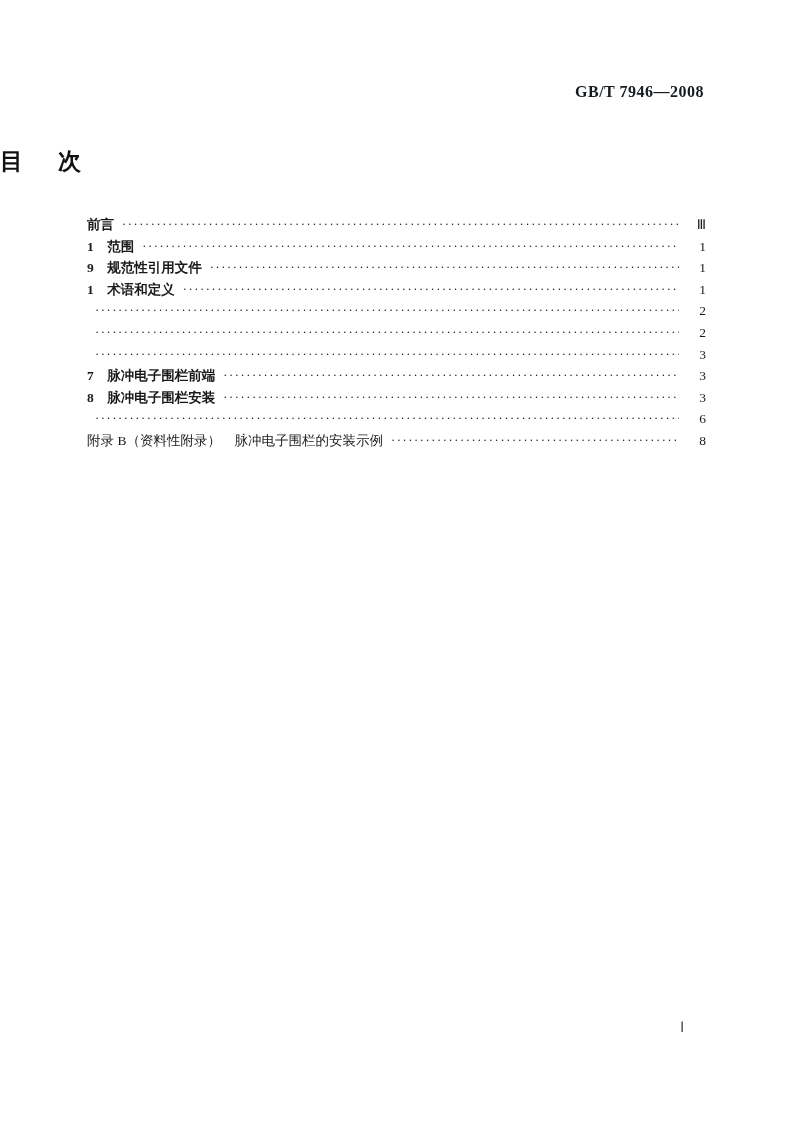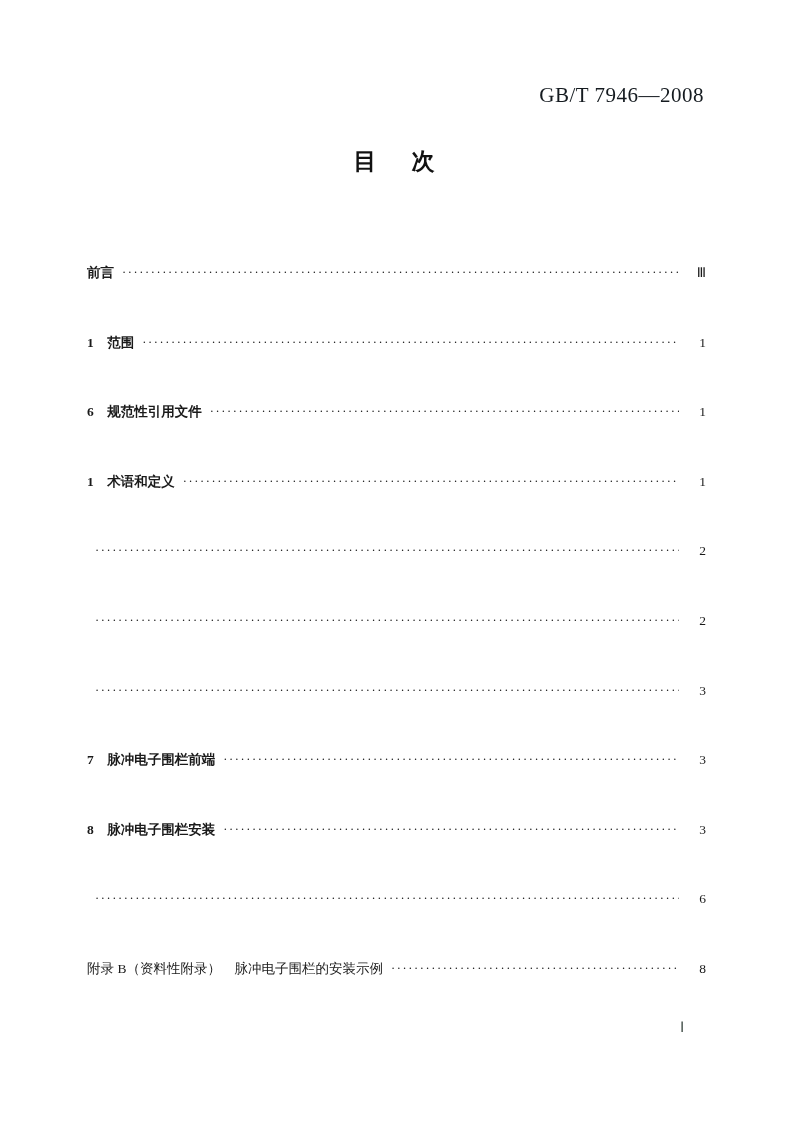--- a/index.html
+++ b/index.html
@@ -10,50 +10,49 @@
     background: #ffffff;
     font-family: "Liberation Serif", serif;
     color: #1a1a1a;
     position: relative;
     overflow: hidden;
   }
   .doc-header {
     position: absolute;
     top: 83px;
     right: 90px;
-    font-size: 21px;
-    font-weight: normal;
+    font-size: 16px;
+    font-weight: bold;
     letter-spacing: 0.5px;
     color: #151b20;
   }
   .doc-title {
     position: absolute;
     top: 146px;
     left: 0;
     width: 100%;
-    text-align: center;
+    text-align: left;
     font-size: 23px;
     font-weight: bold;
     letter-spacing: 6px;
     color: #111;
   }
   .toc {
     position: absolute;
     top: 214px;
     left: 87px;
     width: 619px;
   }
   .toc-row {
     display: flex;
     align-items: flex-end;
     height: 21.6px;
     font-size: 13.5px;
     line-height: 21.6px;
     white-space: nowrap;
-    margin-top: 48px;
   }
   .toc-row .toc-label { white-space: pre; }
   .toc-row.bold .toc-label { font-weight: bold; }
   .dots {
     flex: 1;
     overflow: hidden;
     white-space: nowrap;
     margin: 0 5px 0 8px;
     font-size: 12.5px;
     letter-spacing: 1.6px;
@@ -89,21 +88,21 @@
     <span class="toc-label">前言</span>
     <span class="dots"></span>
     <span class="toc-page">Ⅲ</span>
   </div>
   <div class="toc-row bold">
     <span class="toc-label">1　范围</span>
     <span class="dots"></span>
     <span class="toc-page">1</span>
   </div>
   <div class="toc-row bold">
-    <span class="toc-label">6　规范性引用文件</span>
+    <span class="toc-label">9　规范性引用文件</span>
     <span class="dots"></span>
     <span class="toc-page">1</span>
   </div>
   <div class="toc-row bold">
     <span class="toc-label">1　术语和定义</span>
     <span class="dots"></span>
     <span class="toc-page">1</span>
   </div>
   <div class="toc-row bold">
     <span class="dots"></span>

